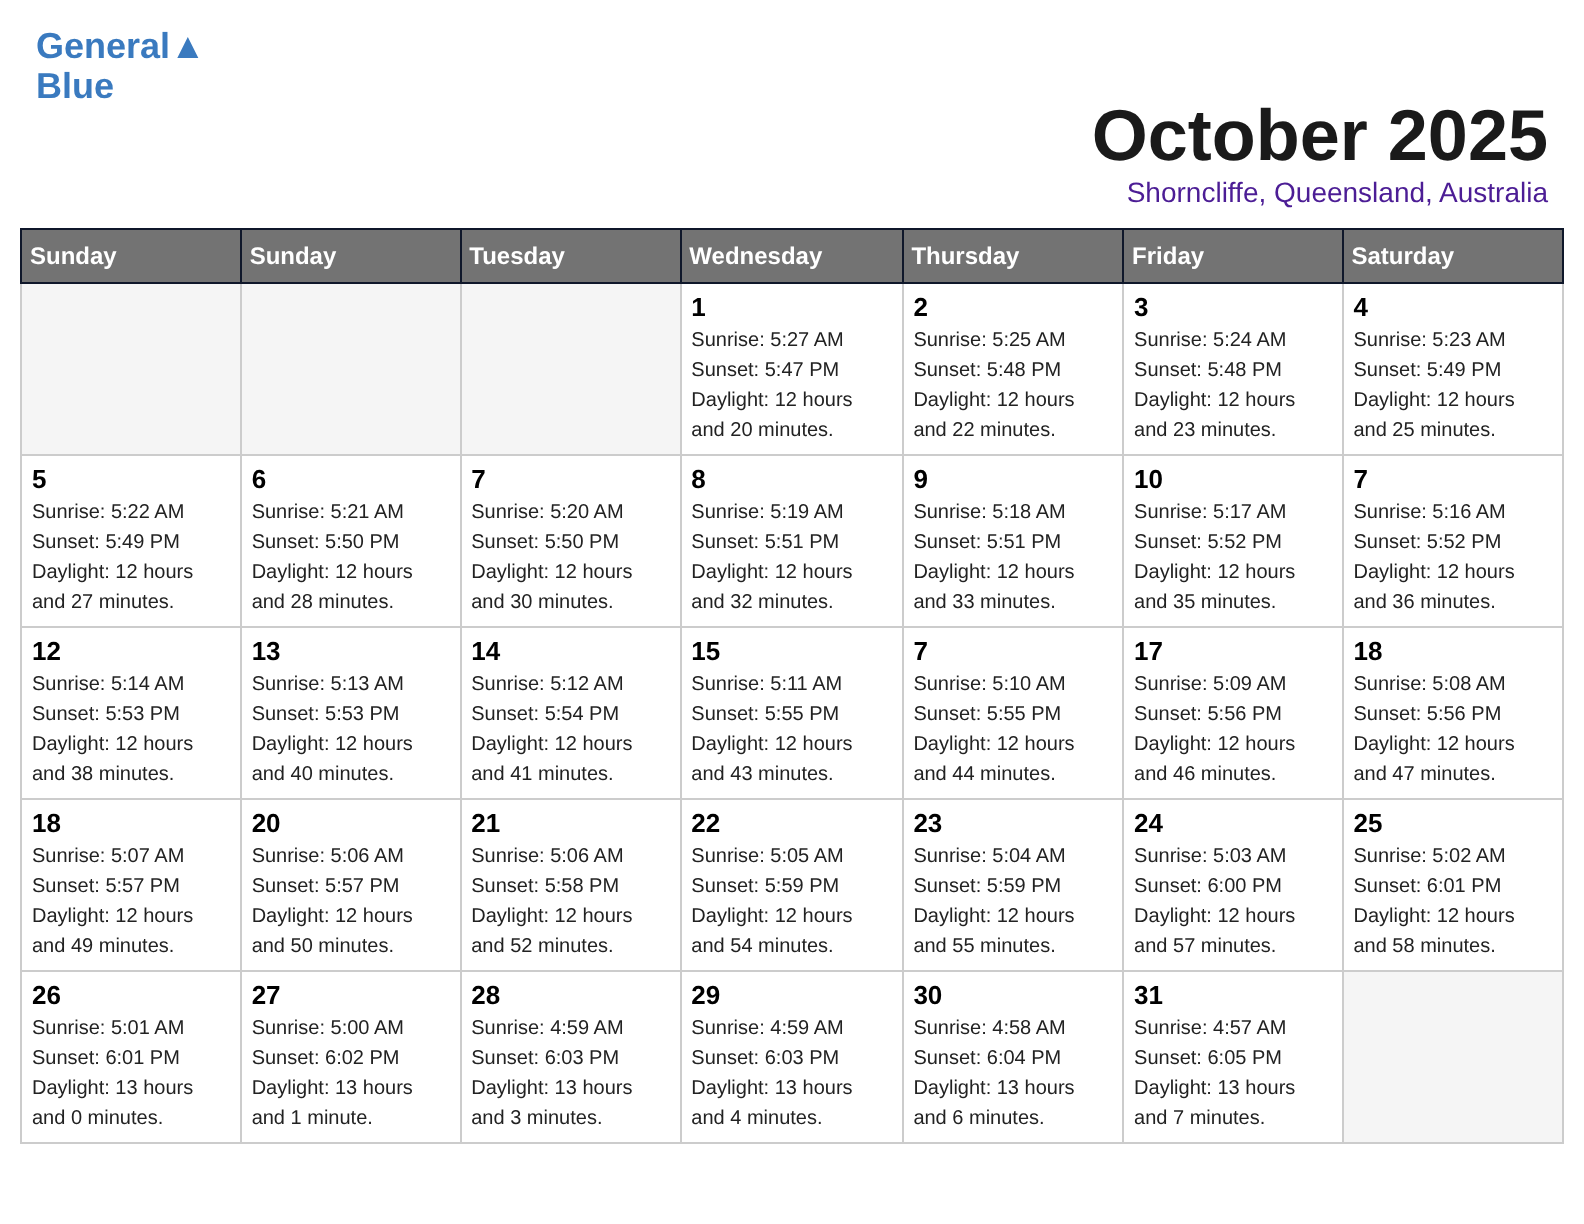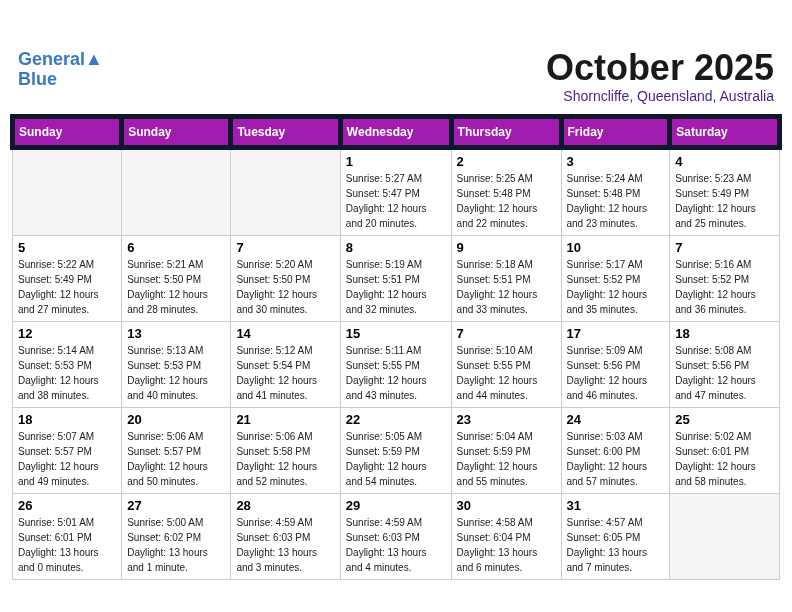--- a/index.html
+++ b/index.html
@@ -14,21 +14,20 @@
       display: flex;
       align-items: flex-start;
       justify-content: space-between;
       margin-bottom: 6px;
       padding: 4px 8px;
     }
     .logo {
       display: flex;
       flex-direction: column;
       align-items: flex-start;
-      margin-top: 36px;
     }
     .logo-text {
       font-size: 18px;
       font-weight: bold;
       color: #1a3a5c;
       line-height: 1.1;
     }
     .logo-text span {
       color: #3a7abf;
     }
@@ -49,27 +48,27 @@
     .location {
       font-size: 14px;
       color: #4c1d95;
     }
     .calendar {
       width: 100%;
       border-collapse: collapse;
       font-size: 11px;
     }
     .calendar th {
-      background: #a21caf;
+      background: #737373;
       color: #fff;
       padding: 6px 4px;
       text-align: left;
       font-size: 12px;
       font-weight: bold;
-      border: 5px solid #0f172a;
+      border: 1px solid #0f172a;
     }
     .calendar td {
       border: 1px solid #ccc;
       vertical-align: top;
       padding: 4px 5px;
       width: 113px;
       min-height: 80px;
       background: #fff;
     }
     .calendar td.empty {

